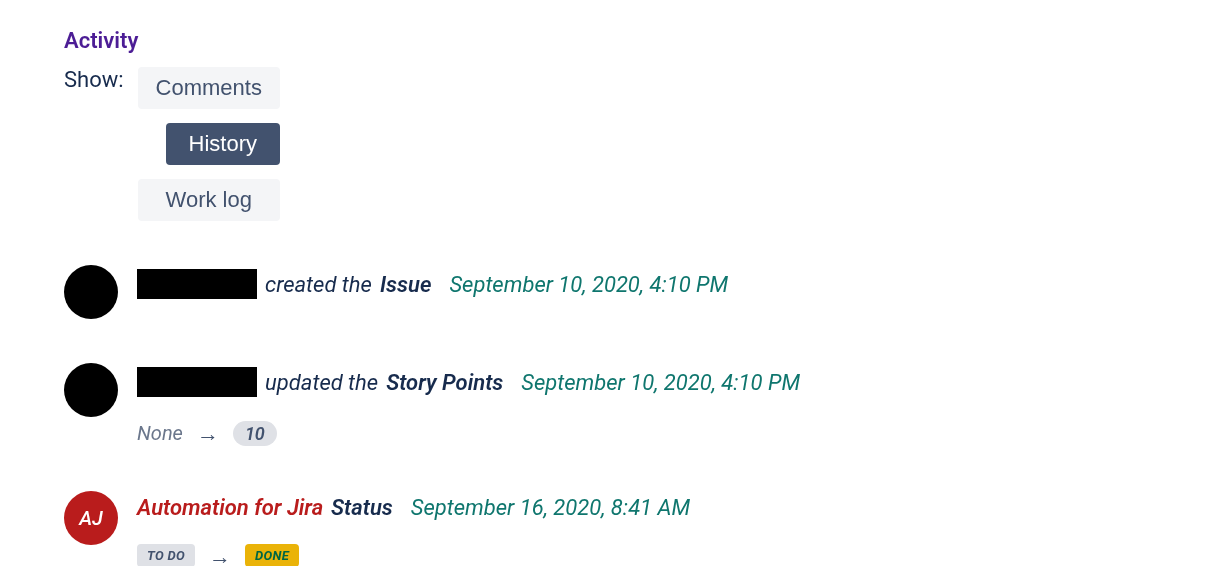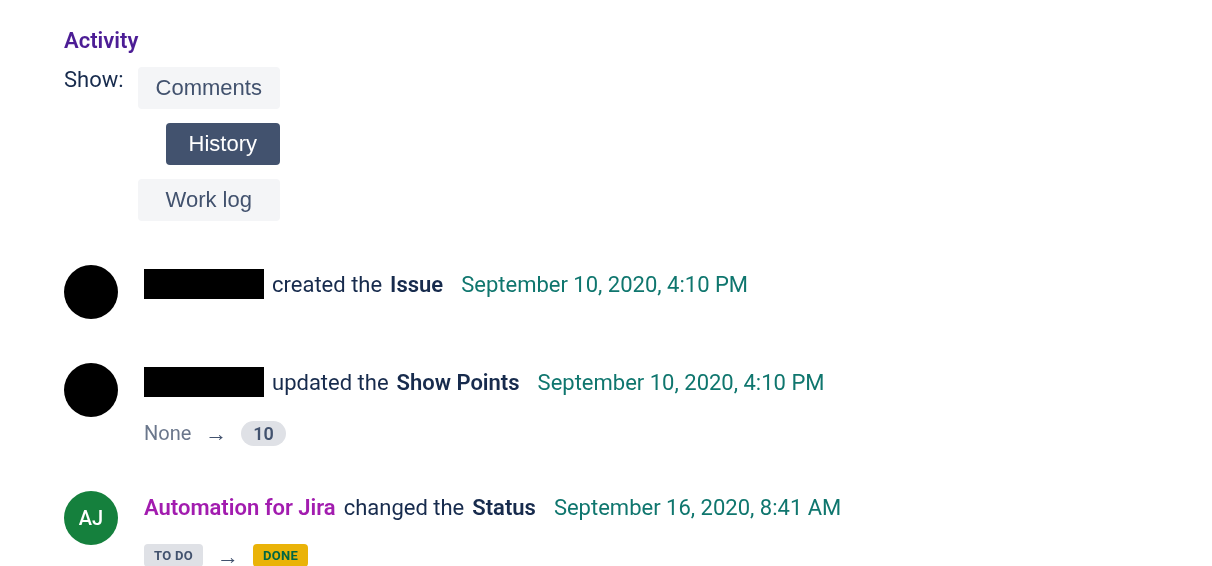--- a/index.html
+++ b/index.html
@@ -40,53 +40,54 @@
       border: none;
     }
     .tab.active {
       background: #42526e;
       color: #fff;
       margin-left: 28px;
     }
     .entry {
       display: flex;
       align-items: flex-start;
-      gap: 26px;
+      gap: 19px;
       margin-bottom: 44px;
+      font-style: italic;
     }
     .avatar {
       width: 54px;
       height: 54px;
       border-radius: 50%;
       display: flex;
       align-items: center;
       justify-content: center;
       color: #fff;
       font-size: 20px;
       font-weight: 500;
       flex-shrink: 0;
     }
     .avatar.black { background: #000; }
-    .avatar.navy { background: #15803d; }
+    .avatar.navy { background: #b91c1c; }
     .entry-content { flex: 1; padding-top: 4px; }
     .entry-line {
       display: flex;
       align-items: center;
       flex-wrap: wrap;
       gap: 8px;
       font-size: 22px;
     }
     .redacted {
       display: inline-block;
       background: #000;
       width: 120px;
       height: 30px;
       vertical-align: middle;
     }
-    .actor-name { font-weight: 600; color: #a21caf; }
+    .actor-name { font-weight: 600; color: #b91c1c; }
     .verb { color: #172B4D; }
     .object { font-weight: 600; color: #172B4D; }
     .timestamp { color: #0f766e; margin-left: 10px; }
     .change-row {
       display: flex;
       align-items: flex-start;
       gap: 14px;
       margin-top: 24px;
       font-size: 20px;
     }
@@ -146,37 +147,36 @@
     </div>
   </div>
 </div>
 
 <div class="entry">
   <div class="avatar black"></div>
   <div class="entry-content">
     <div class="entry-line">
       <span class="redacted"></span>
       <span class="verb">updated the</span>
-      <span class="object">Show Points</span>
+      <span class="object">Story Points</span>
       <span class="timestamp">September 10, 2020, 4:10 PM</span>
     </div>
     <div class="change-row">
       <span class="none-text">None</span>
       <span class="arrow">→</span>
       <span class="pill">10</span>
     </div>
   </div>
 </div>
 
 <div class="entry">
   <div class="avatar navy">AJ</div>
   <div class="entry-content">
     <div class="entry-line">
       <span class="actor-name">Automation for Jira</span>
-      <span class="verb">changed the</span>
       <span class="object">Status</span>
       <span class="timestamp">September 16, 2020, 8:41 AM</span>
     </div>
     <div class="change-row">
       <span class="lozenge">TO DO</span>
       <span class="arrow">→</span>
       <span class="lozenge done">DONE</span>
     </div>
   </div>
 </div>

